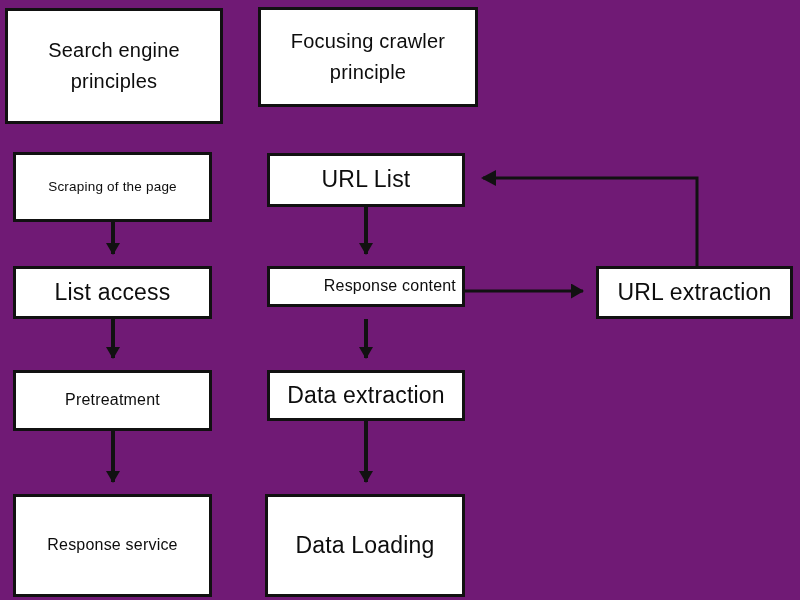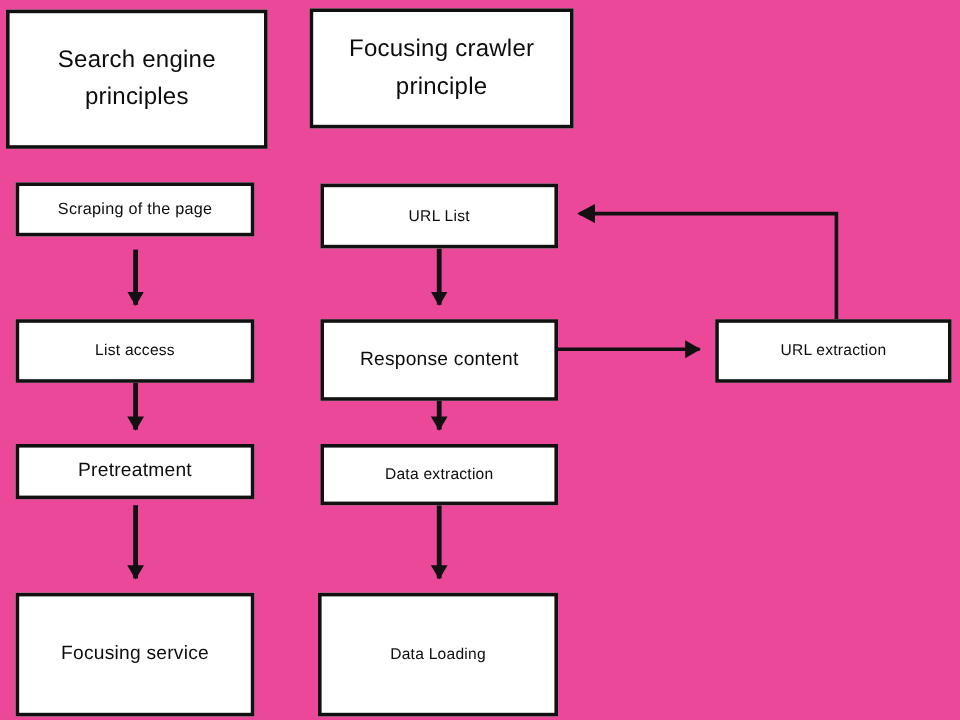--- a/index.html
+++ b/index.html
@@ -4,21 +4,21 @@
 <style>
   html, body {
     margin: 0;
     padding: 0;
     background: #ffffff;
   }
   #canvas {
     position: relative;
     width: 800px;
     height: 600px;
-    background: #ec4899;
+    background: #701a75;
     overflow: hidden;
     font-family: "Liberation Sans", sans-serif;
     text-decoration: underline;
   }
   #edges {
     position: absolute;
     left: 0;
     top: 0;
     width: 800px;
     height: 600px;
@@ -36,21 +36,21 @@
     line-height: 1.55;
     letter-spacing: 0.2px;
   }
   .node .label {
     display: block;
     width: 100%;
     padding: 0 6px;
     box-sizing: border-box;
   }
   .sz-head  { font-size: 20px; }
-  .sz-lg    { font-size: 13px; }
+  .sz-lg    { font-size: 23px; }
   .sz-md    { font-size: 16px; }
   .sz-sm    { font-size: 13.5px; }
 </style>
 </head>
 <body>
 
 <div id="canvas">
 
   <svg id="edges" viewBox="0 0 800 600" xmlns="http://www.w3.org/2000/svg">
     <defs>
@@ -79,41 +79,41 @@
   </svg>
 
   <div class="node sz-head" style="left:5px; top:8px; width:218px; height:116px;">
     <span class="label">Search engine principles</span>
   </div>
 
   <div class="node sz-head" style="left:258px; top:7px; width:220px; height:100px;">
     <span class="label">Focusing crawler principle</span>
   </div>
 
-  <div class="node sz-sm" style="left:13px; top:152px; width:199px; height:45px;">
+  <div class="node sz-sm" style="left:13px; top:152px; width:199px; height:70px;">
     <span class="label">Scraping of the page</span>
   </div>
 
   <div class="node sz-lg" style="left:13px; top:266px; width:199px; height:53px;">
     <span class="label">List access</span>
   </div>
 
-  <div class="node sz-md" style="left:13px; top:370px; width:199px; height:46px;">
+  <div class="node sz-md" style="left:13px; top:370px; width:199px; height:61px;">
     <span class="label">Pretreatment</span>
   </div>
 
   <div class="node sz-md" style="left:13px; top:494px; width:199px; height:103px;">
-    <span class="label">Focusing service</span>
+    <span class="label">Response service</span>
   </div>
 
   <div class="node sz-lg" style="left:267px; top:153px; width:198px; height:54px;">
     <span class="label">URL List</span>
   </div>
 
-  <div class="node sz-md" style="left:267px; top:266px; width:198px; height:68px;">
+  <div class="node sz-md" style="left:267px; top:266px; width:198px; height:41px;text-align:right;">
     <span class="label">Response content</span>
   </div>
 
   <div class="node sz-lg" style="left:267px; top:370px; width:198px; height:51px;">
     <span class="label">Data extraction</span>
   </div>
 
   <div class="node sz-lg" style="left:265px; top:494px; width:200px; height:103px;">
     <span class="label">Data Loading</span>
   </div>

